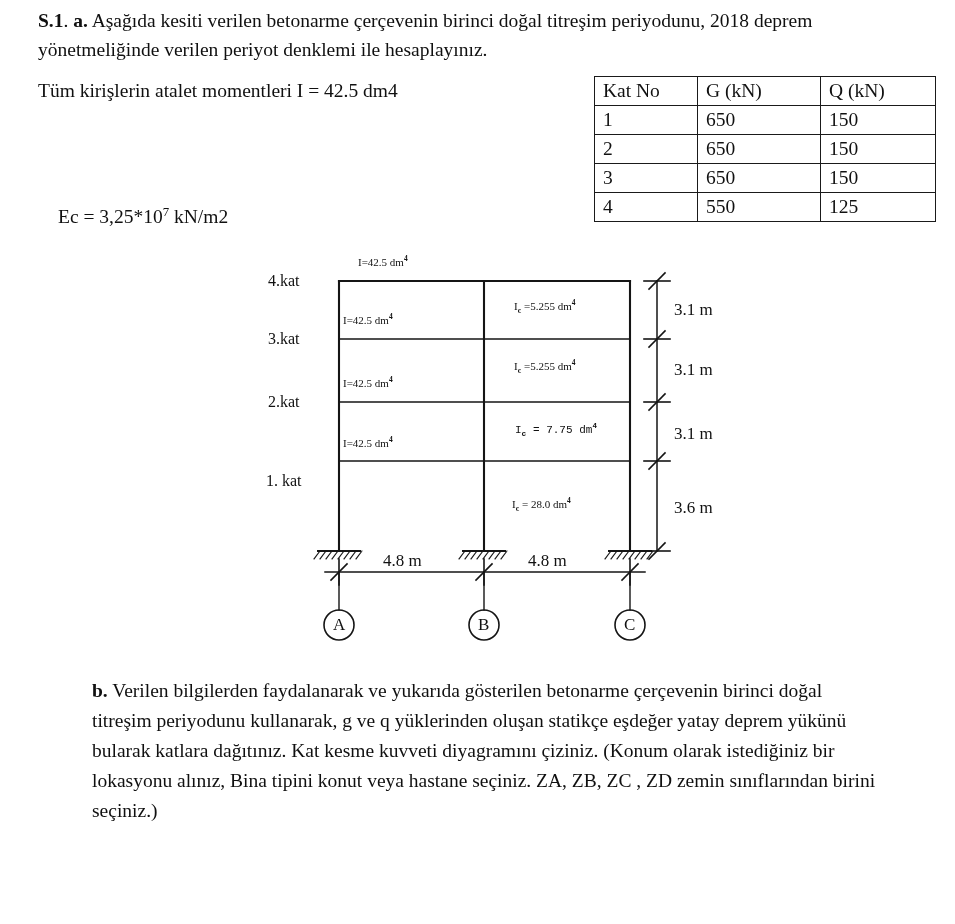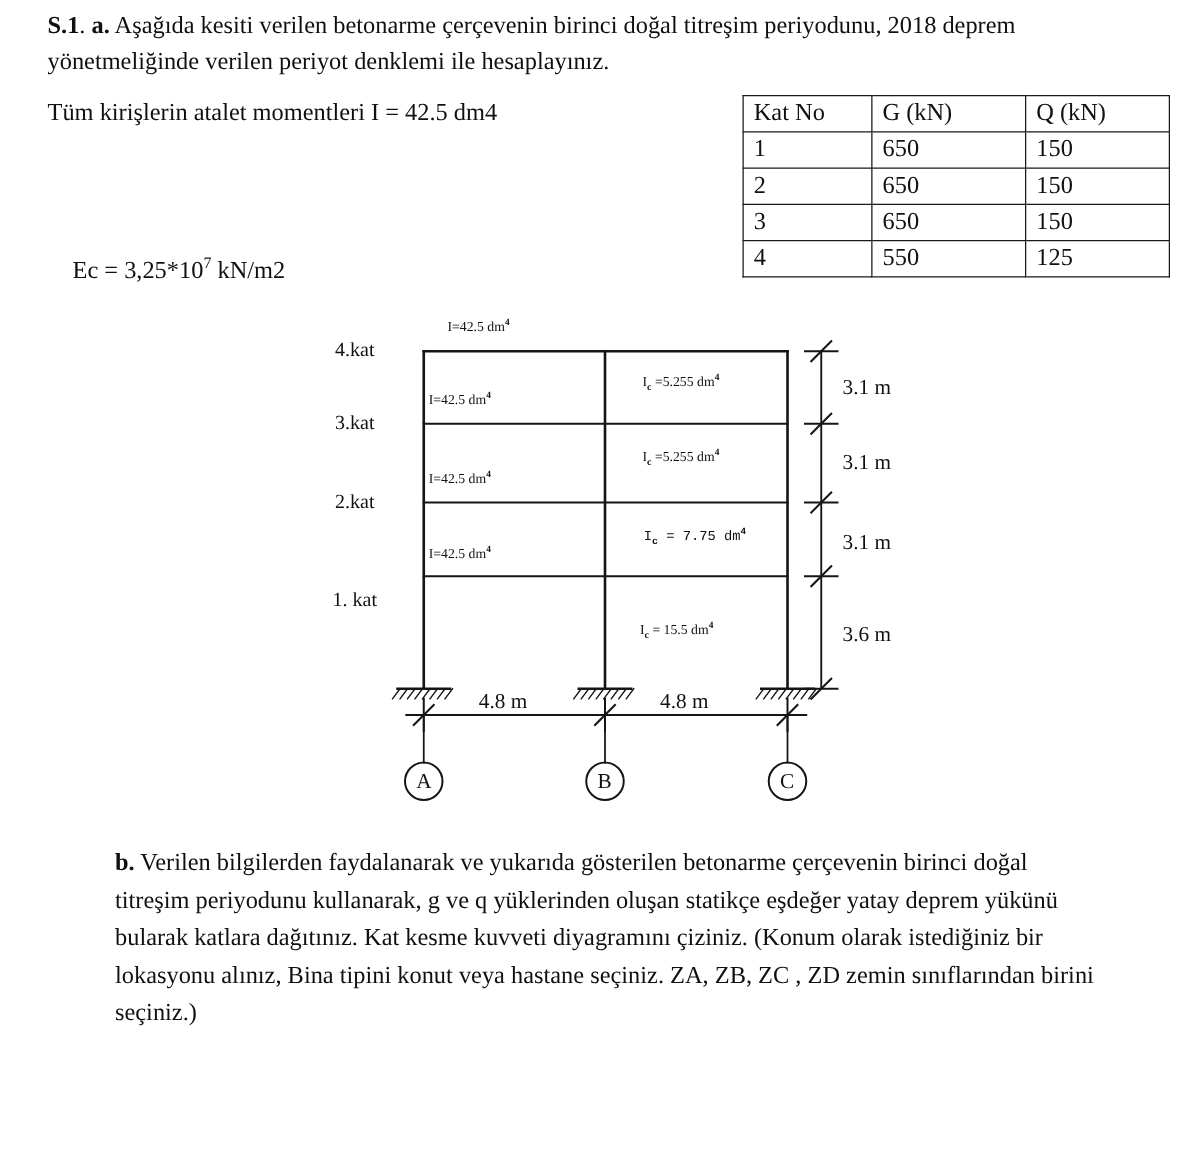--- a/index.html
+++ b/index.html
@@ -247,21 +247,21 @@
     <div class="fig-label" style="left:244px; top:52px;">
       <span>I</span><sub style="font-size:0.72em;font-weight:bold;">c</sub><span> =5.255 dm</span><sup>4</sup>
     </div>
     <div class="fig-label" style="left:244px; top:112px;">
       <span>I</span><sub style="font-size:0.72em;font-weight:bold;">c</sub><span> =5.255 dm</span><sup>4</sup>
     </div>
     <div class="fig-label" style="left:245px; top:176px;font-family:Liberation Mono, monospace;">
       <span>I</span><sub style="font-size:0.72em;font-weight:bold;">c</sub><span> = 7.75 dm</span><sup>4</sup>
     </div>
     <div class="fig-label" style="left:242px; top:250px;">
-      <span>I</span><sub style="font-size:0.72em;font-weight:bold;">c</sub><span> = 15.5 dm</span><sup>4</sup>
+      <span>I</span><sub style="font-size:0.72em;font-weight:bold;">c</sub><span> = 28.0 dm</span><sup>4</sup>
     </div>
 
     <div class="fig-label dim-text" style="left:404px; top:52px;">3.1 m</div>
     <div class="fig-label dim-text" style="left:404px; top:112px;">3.1 m</div>
     <div class="fig-label dim-text" style="left:404px; top:176px;">3.1 m</div>
     <div class="fig-label dim-text" style="left:404px; top:250px;">3.6 m</div>
 
     <div class="fig-label dim-text" style="left:113px; top:303px;">4.8 m</div>
     <div class="fig-label dim-text" style="left:258px; top:303px;">4.8 m</div>
 

